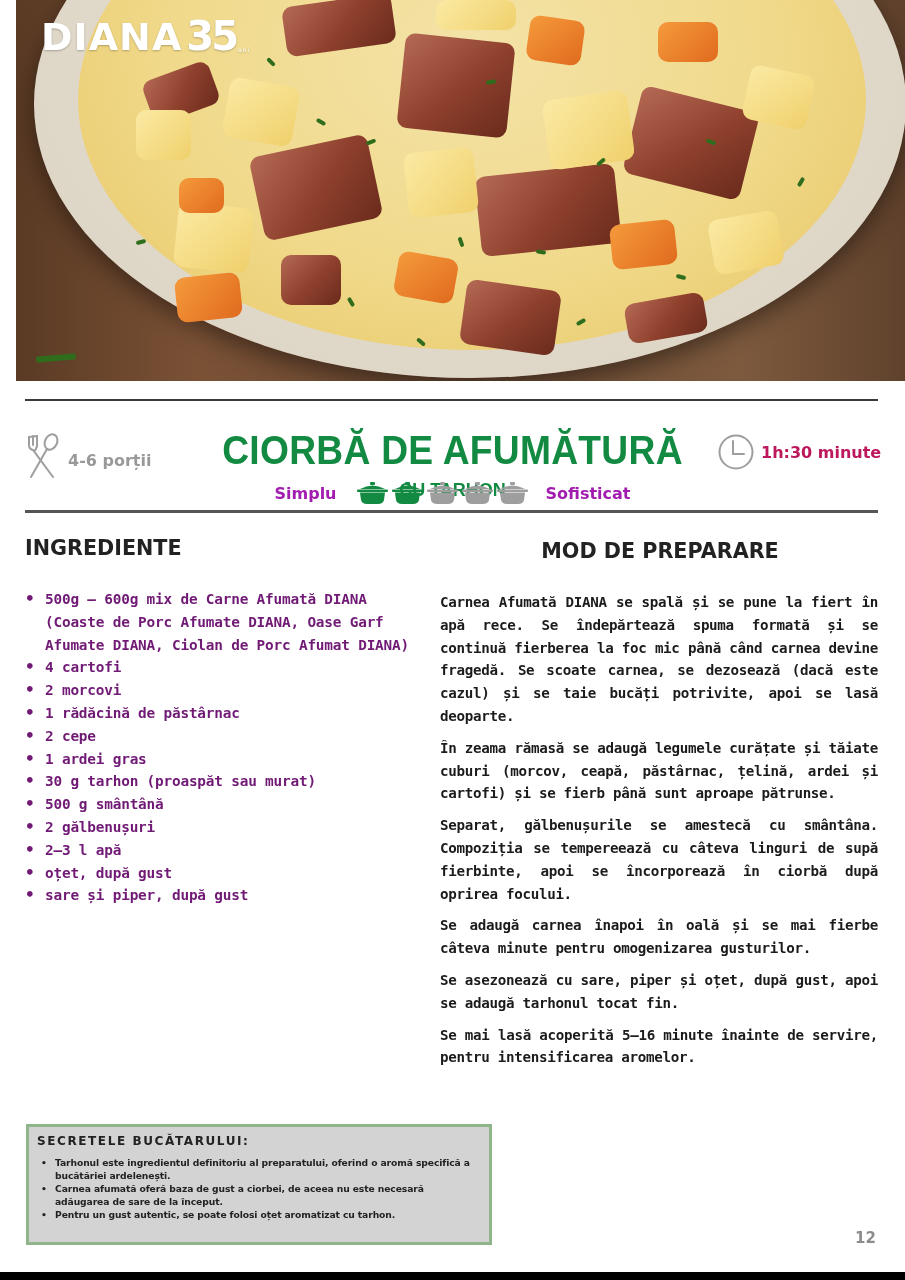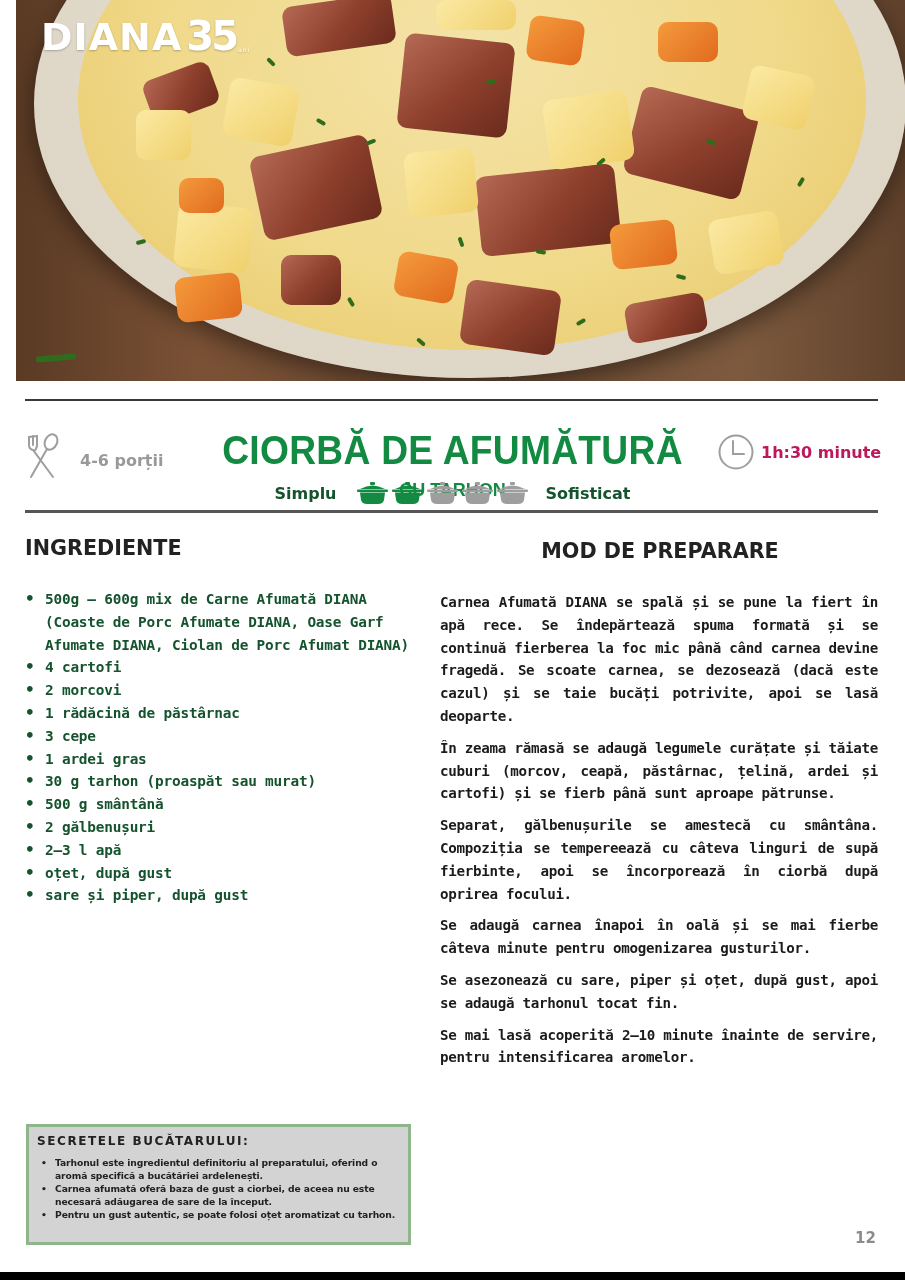--- a/index.html
+++ b/index.html
@@ -35,57 +35,57 @@
   }
   .logo .num { font-size: 40px; margin-left: 4px; letter-spacing: -3px; }
   .logo .ani { font-size: 6px; font-weight: normal; margin-left: 2px; margin-bottom: 6px; }
 
   
   .rule-top { position: absolute; left: 25px; top: 399px; width: 853px; height: 2px; background: #3a3a3a; }
   .rule-bottom { position: absolute; left: 25px; top: 510px; width: 853px; height: 3px; background: #555555; }
 
   .servings { position: absolute; left: 26px; top: 433px; display: flex; align-items: center; }
   .servings svg { width: 34px; height: 46px; }
-  .servings span { margin-left: 20px; margin-top: 8px; font-family: "DejaVu Sans", sans-serif; font-weight: bold; font-size: 16px; color: #999999; }
+  .servings span { margin-left: 8px; margin-top: 8px; font-family: "DejaVu Sans", sans-serif; font-weight: bold; font-size: 16px; color: #999999; }
 
   .duration { position: absolute; left: 717px; top: 433px; display: flex; align-items: center; }
   .duration svg { width: 38px; height: 38px; }
   .duration span { margin-left: 6px; font-family: "DejaVu Sans", sans-serif; font-weight: bold; font-size: 16px; color: #be185d; }
 
   .title-block { position: absolute; left: 180px; top: 428px; width: 545px; text-align: center; }
   .title { font-family: "Liberation Sans", sans-serif; font-weight: bold; font-size: 40px; color: #138a42; letter-spacing: 0.3px; line-height: 44px; transform: scaleX(0.93); }
   .subtitle { font-family: "Liberation Sans", sans-serif; font-weight: bold; font-size: 18px; color: #138a42; line-height: 20px; margin-top: 8px; }
 
   .difficulty { position: absolute; left: 250px; top: 479px; width: 405px; height: 28px; display: flex; align-items: center; justify-content: center; }
-  .difficulty .lbl { font-family: "DejaVu Sans", sans-serif; font-weight: bold; font-size: 16px; color: #14532d; }
+  .difficulty .lbl { font-family: "DejaVu Sans", sans-serif; font-weight: bold; font-size: 16px; color: #a21caf; }
   .pots { display: flex; margin: 0 18px 0 20px; }
   .pot { width: 31px; height: 24px; margin-right: 4px; }
   .pot:last-child { margin-right: 0; }
 
   
   .h-ingr { position: absolute; left: 25px; top: 535px; font-family: "DejaVu Sans", sans-serif; font-weight: bold; font-size: 22px; color: #222; letter-spacing: 0px; transform: scaleX(0.94); transform-origin: left; }
   .h-prep { position: absolute; left: 440px; top: 538px; width: 440px; text-align: center; font-family: "DejaVu Sans", sans-serif; font-weight: bold; font-size: 22px; color: #222; transform: scaleX(0.94); }
 
   .ingredients { position: absolute; left: 25px; top: 588px; width: 400px; list-style: none; }
   .ingredients li {
     position: relative; padding-left: 20px;
     font-family: "DejaVu Sans Mono", monospace; font-weight: bold; font-size: 14.4px; line-height: 22.8px;
-    color: #14532d; letter-spacing: -0.2px;
+    color: #701a75; letter-spacing: -0.2px;
   }
   .ingredients li::before { content: "•"; position: absolute; left: 0; top: 0; font-size: 16px; }
 
   .steps { position: absolute; left: 440px; top: 591px; width: 438px; }
   .steps p {
     font-family: "DejaVu Sans Mono", monospace; font-weight: bold; font-size: 14.2px; line-height: 22.8px;
     text-align: justify; color: #1b1b1b; margin-bottom: 9px; letter-spacing: -0.3px;
   }
 
   
   .tips {
-    position: absolute; left: 26px; top: 1124px; width: 385px; height: 121px;
+    position: absolute; left: 26px; top: 1124px; width: 466px; height: 121px;
     background: #d3d3d3; border: 3px solid #8fb58a;
     padding: 7px 8px 6px 8px;
   }
   .tips h3 { font-family: "DejaVu Sans", sans-serif; font-weight: bold; font-size: 12px; letter-spacing: 1.6px; color: #222; margin-bottom: 8px; }
   .tips ul { list-style: none; }
   .tips li { position: relative; padding-left: 18px; font-family: "DejaVu Sans", sans-serif; font-weight: bold; font-size: 9.2px; line-height: 13.1px; color: #222; letter-spacing: -0.1px; }
   .tips li::before { content: "•"; position: absolute; left: 4px; top: 0; }
 
   .page-num { position: absolute; left: 855px; top: 1229px; font-family: "DejaVu Sans", sans-serif; font-weight: bold; font-size: 15px; color: #8c8c8c; }
   .footer-bar { position: absolute; left: 0; top: 1272px; width: 905px; height: 8px; background: #000; }
@@ -223,38 +223,38 @@
 </div>
 
 <div class="rule-bottom"></div>
 
 <h2 class="h-ingr">INGREDIENTE</h2>
 <ul class="ingredients">
   <li>500g – 600g mix de Carne Afumată DIANA (Coaste de Porc Afumate DIANA, Oase Garf Afumate DIANA,  Ciolan de Porc Afumat DIANA)</li>
   <li>4 cartofi</li>
   <li>2 morcovi</li>
   <li>1 rădăcină de păstârnac</li>
-  <li>3 cepe</li>
+  <li>2 cepe</li>
   <li>1 ardei gras</li>
   <li>30 g tarhon (proaspăt sau murat)</li>
   <li>500 g smântână</li>
   <li>2 gălbenușuri</li>
   <li>2–3 l apă</li>
   <li>oțet, după gust</li>
   <li>sare și piper, după gust</li>
 </ul>
 
 <h2 class="h-prep">MOD DE PREPARARE</h2>
 <div class="steps">
   <p>Carnea Afumată DIANA se spală și se pune la fiert în apă rece. Se îndepărtează spuma formată și se continuă fierberea la foc mic până când carnea devine fragedă.  Se scoate carnea, se dezosează (dacă este cazul) și se taie bucăți potrivite, apoi se lasă deoparte.</p>
   <p>În zeama rămasă se adaugă legumele curățate și tăiate cuburi (morcov, ceapă, păstârnac, țelină, ardei și cartofi) și se fierb până sunt aproape pătrunse.</p>
   <p>Separat, gălbenușurile se amestecă cu smântâna. Compoziția se tempereează cu câteva linguri de supă fierbinte, apoi se încorporează în ciorbă după oprirea focului.</p>
   <p>Se adaugă carnea înapoi în oală și se mai fierbe câteva minute pentru omogenizarea gusturilor.</p>
   <p>Se asezonează cu sare, piper și oțet, după gust, apoi se adaugă tarhonul tocat fin.</p>
-  <p>Se mai lasă acoperită 2–10 minute înainte de servire, pentru intensificarea aromelor.</p>
+  <p>Se mai lasă acoperită 5–16 minute înainte de servire, pentru intensificarea aromelor.</p>
 </div>
 
 <div class="tips">
   <h3>SECRETELE BUCĂTARULUI:</h3>
   <ul>
     <li>Tarhonul este ingredientul definitoriu al preparatului, oferind o aromă specifică a bucătăriei ardelenești.</li>
     <li>Carnea afumată oferă baza de gust a ciorbei, de aceea nu este necesară adăugarea de sare de la început.</li>
     <li>Pentru un gust autentic, se poate folosi oțet aromatizat cu tarhon.</li>
   </ul>
 </div>

